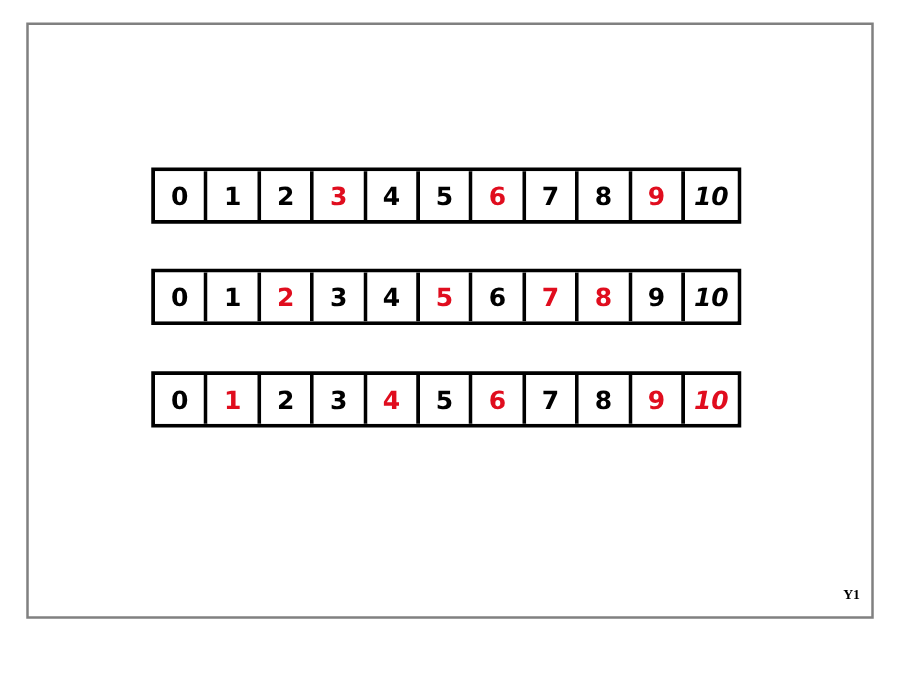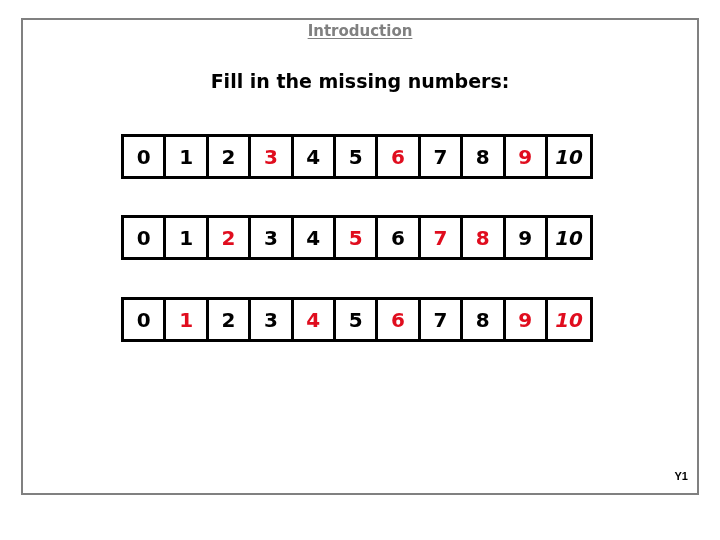--- a/index.html
+++ b/index.html
@@ -88,36 +88,34 @@
   }
   .number-cell.missing {
     color: #E00D1E;
   }
   #page-code {
     position: absolute;
     left: 630px;
     top: 470px;
     width: 58px;
     text-align: right;
-    font-family: Liberation Sans, sans-serif;
+    font-family: Liberation Serif, serif;
     font-size: 11px;
     font-weight: bold;
     color: #000000;
   }
 </style>
 </head>
 <body>
 
 <div id="slide">
 
   <div id="slide-frame"></div>
 
-  <div id="slide-title">Introduction</div>
 
-  <div id="slide-subtitle">Fill in the missing numbers:</div>
 
   <div class="number-strip" id="strip-0">
       <div class="number-cell">0</div>
       <div class="number-cell">1</div>
       <div class="number-cell">2</div>
       <div class="number-cell missing">3</div>
       <div class="number-cell">4</div>
       <div class="number-cell">5</div>
       <div class="number-cell missing">6</div>
       <div class="number-cell">7</div>

